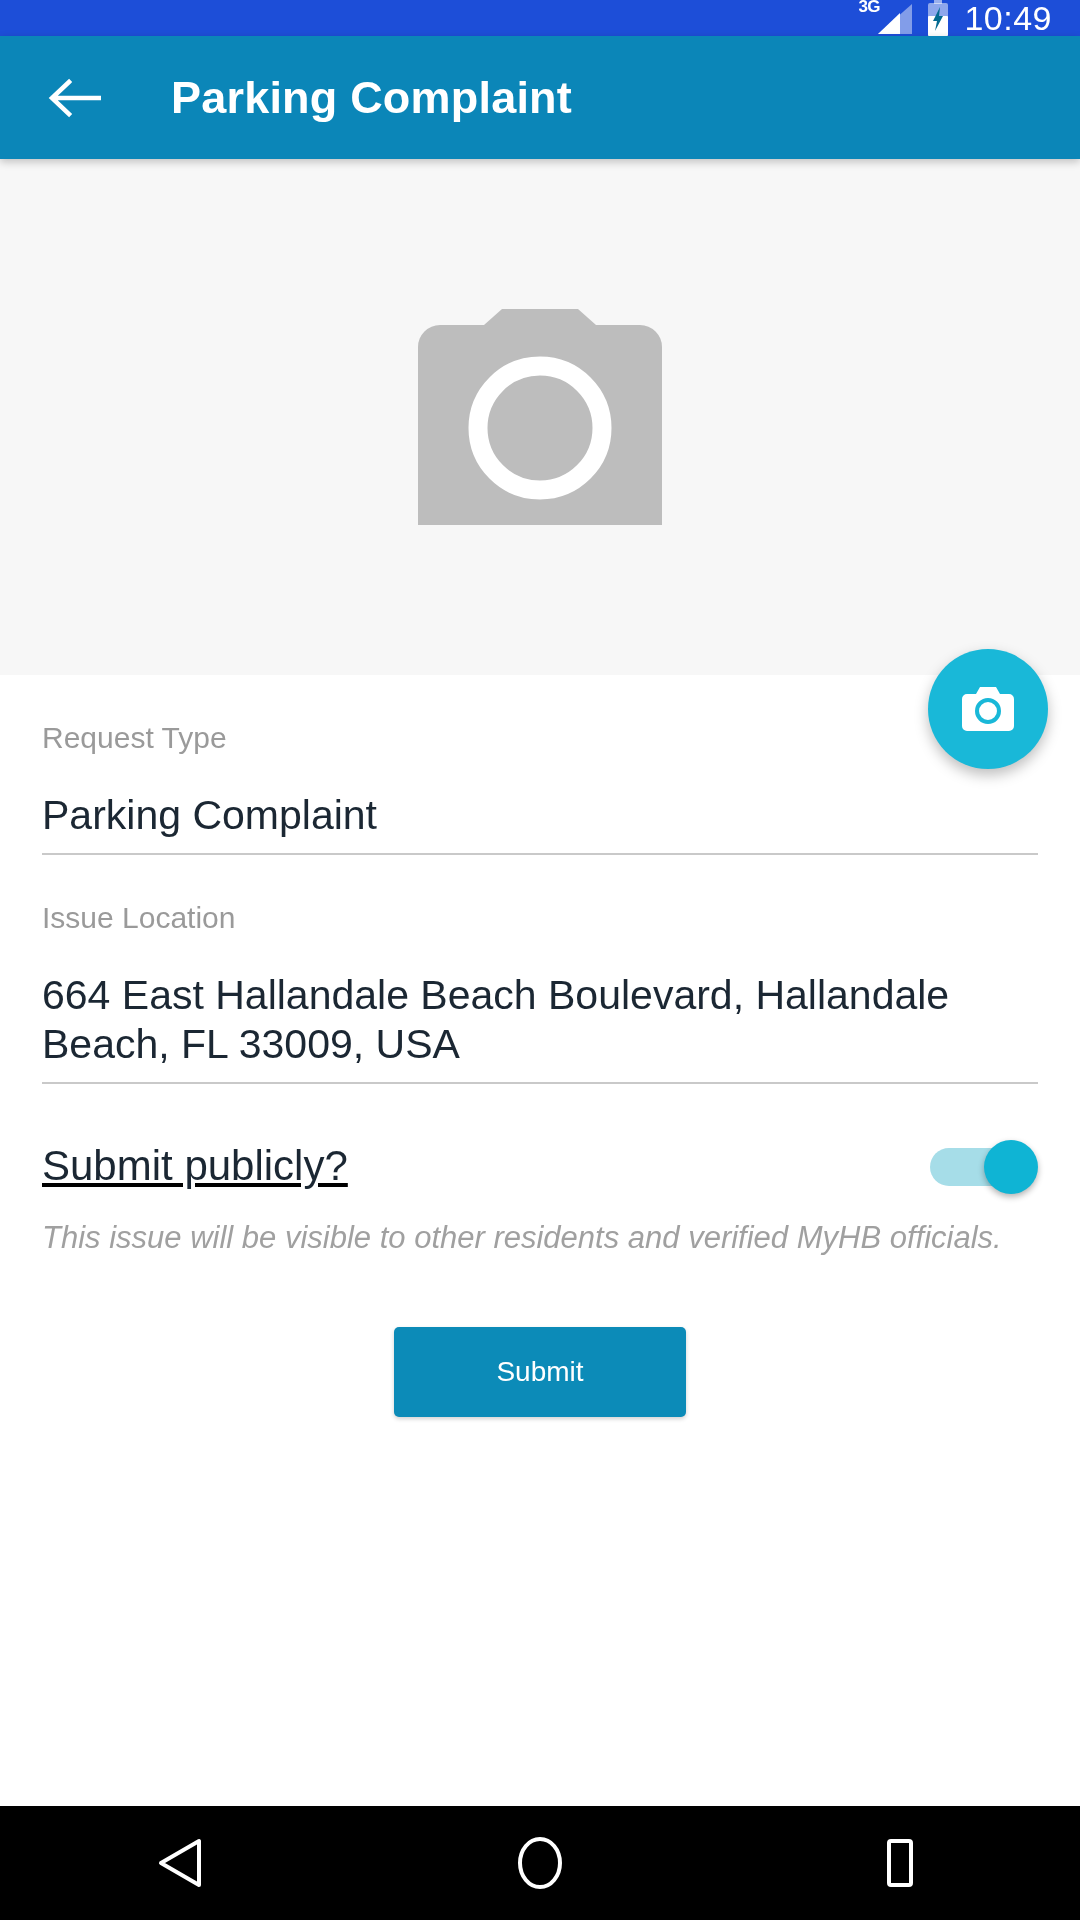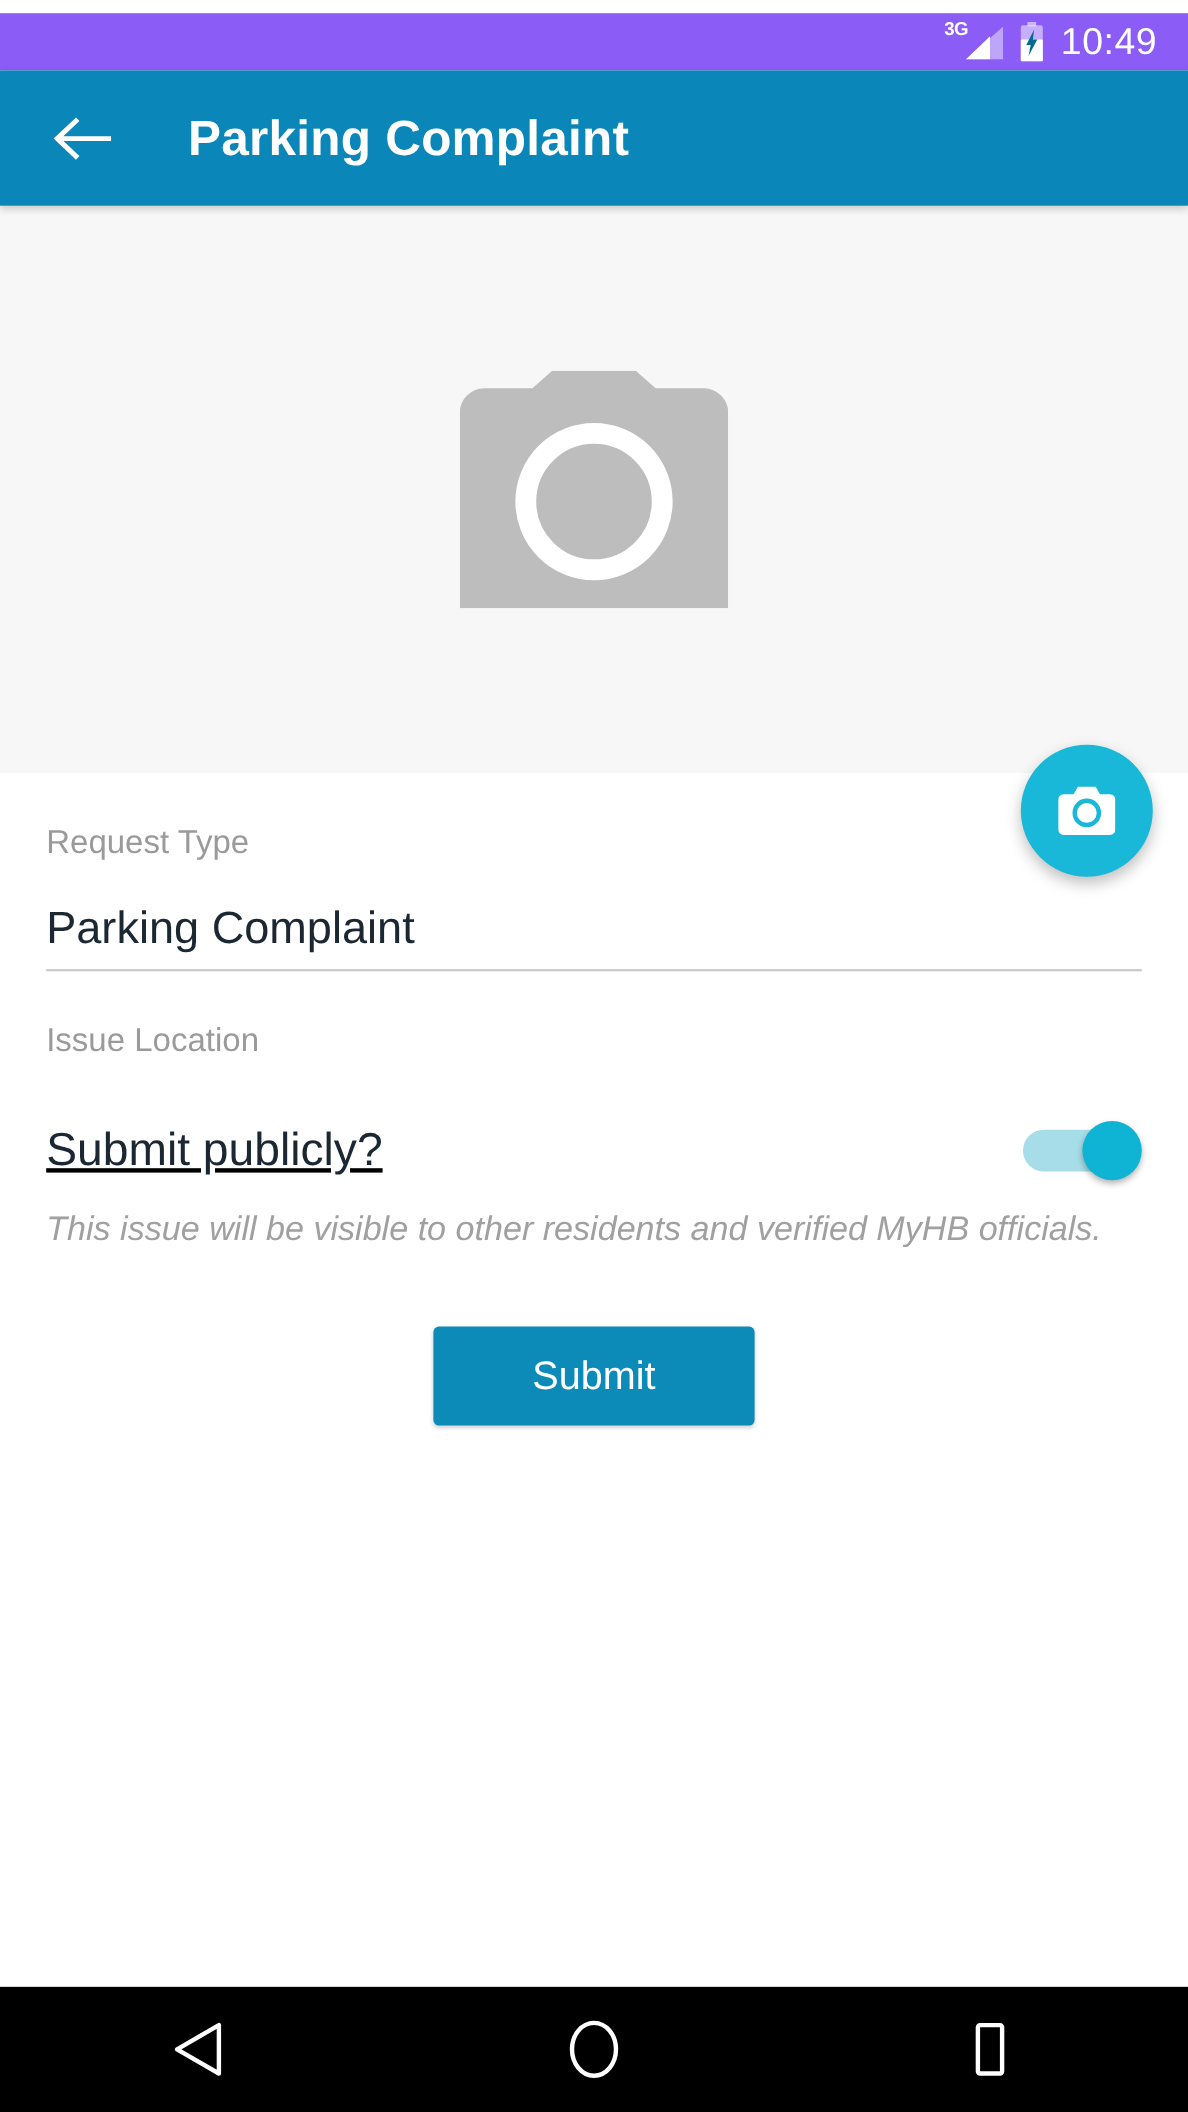--- a/index.html
+++ b/index.html
@@ -16,28 +16,27 @@
     position: relative;
     width: 1080px;
     height: 1920px;
     background: #ffffff;
     display: flex;
     flex-direction: column;
   }
 
   
   #status-bar {
-    height: 52px;
-    background: #8b5cf6;
+    height: 36px;
+    background: #1d4ed8;
     display: flex;
     align-items: center;
     justify-content: flex-end;
     padding-right: 28px;
     flex: 0 0 auto;
-    margin-top: 12px;
   }
   .status-icons {
     display: flex;
     align-items: center;
     gap: 14px;
   }
   .sig-wrap {
     position: relative;
     width: 52px;
     height: 36px;
@@ -201,21 +200,21 @@
     justify-content: center;
     padding-top: 66px;
   }
   #submit-button {
     width: 292px;
     height: 90px;
     background: #0c8bb8;
     border: none;
     border-radius: 5px;
     color: #ffffff;
-    font-size: 36px;
+    font-size: 28px;
     font-family: "Liberation Sans", sans-serif;
     cursor: pointer;
     box-shadow: 0 2px 4px rgba(0,0,0,0.18);
   }
 
   
   #nav-bar {
     height: 114px;
     background: #000000;
     display: flex;
@@ -281,20 +280,21 @@
 
   <div id="form">
 
     <div class="field">
       <div class="field-label">Request Type</div>
       <div class="field-value">Parking Complaint</div>
     </div>
 
     <div class="field">
       <div class="field-label">Issue Location</div>
+      <div class="field-value">664 East Hallandale Beach Boulevard, Hallandale Beach, FL 33009, USA</div>
     </div>
 
 
     <div id="row-public">
       <div id="public-label">Submit publicly?</div>
       <div id="public-toggle">
         <div id="toggle-track"></div>
         <div id="toggle-thumb"></div>
       </div>
     </div>

